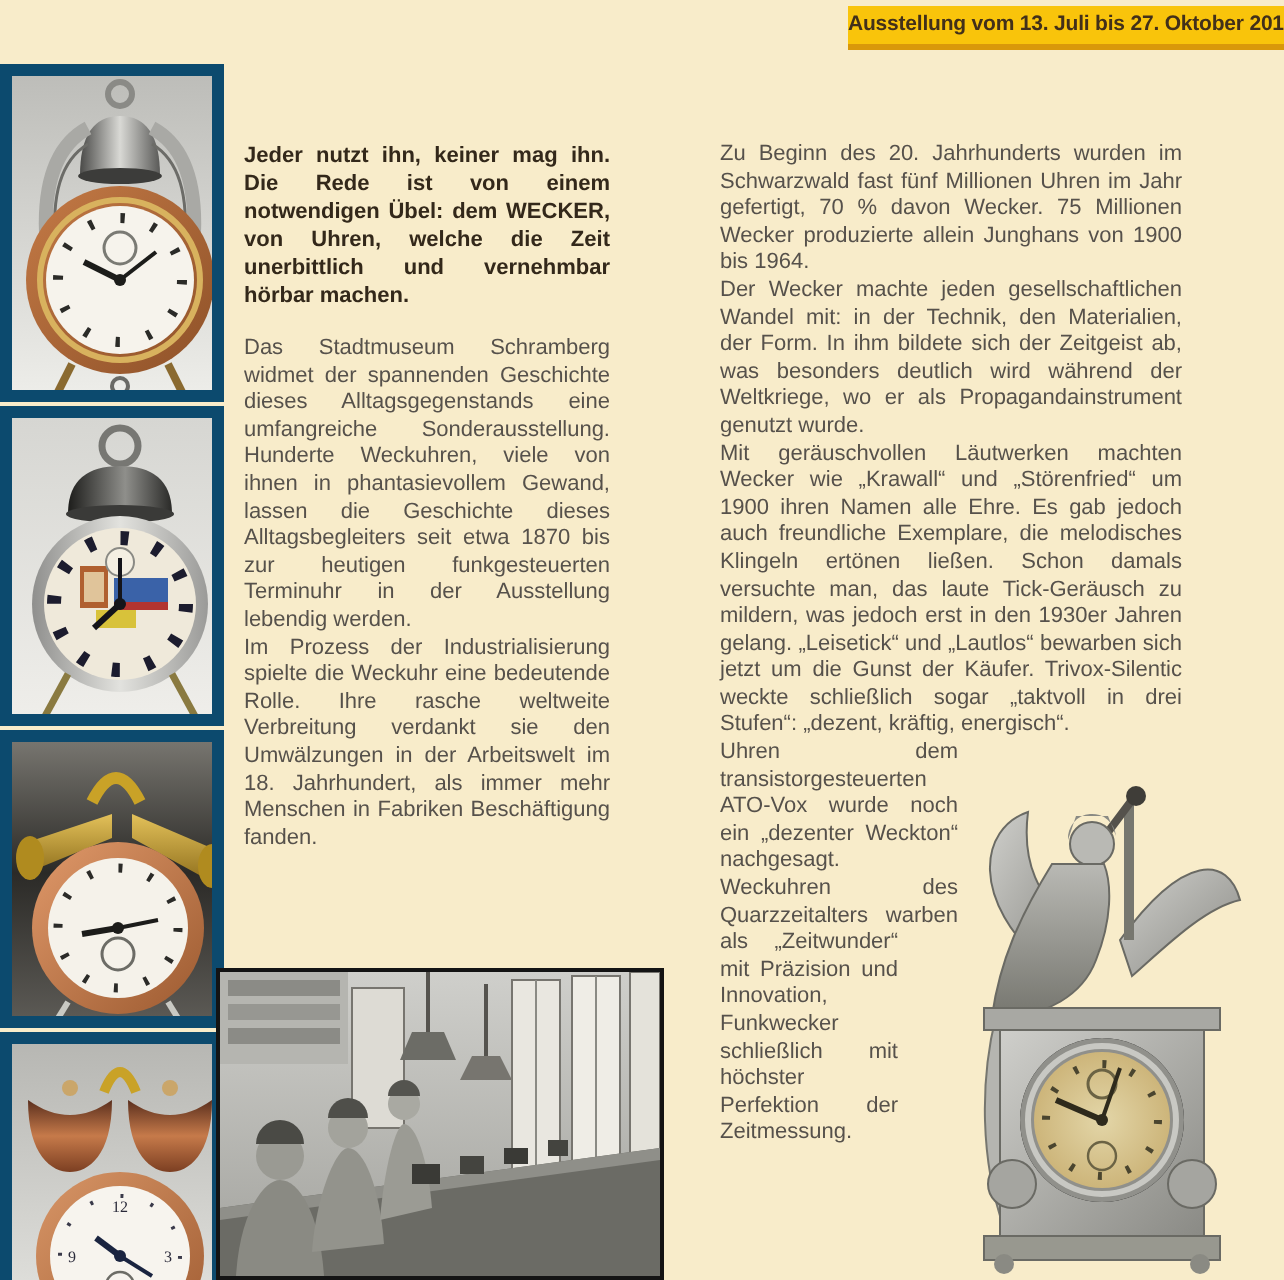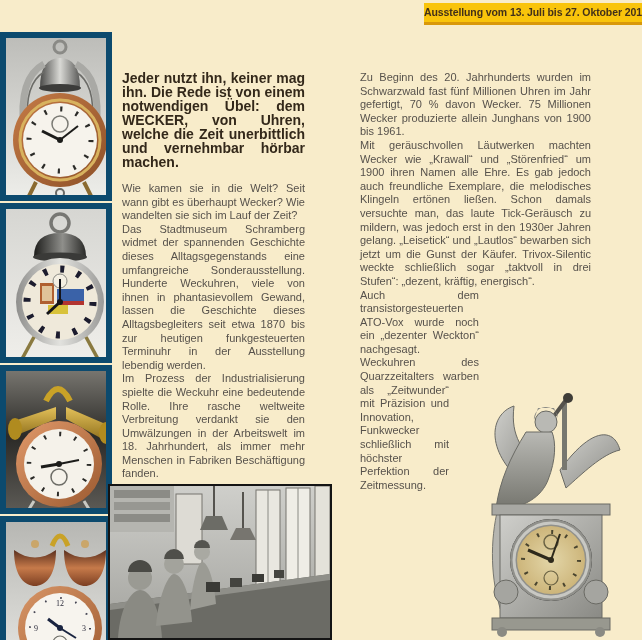--- a/index.html
+++ b/index.html
@@ -30,21 +30,21 @@
     position:absolute; left:108px; top:484px; width:224px; height:156px;
     border:2px solid #141414; box-sizing:border-box; overflow:hidden;
   }
   
   .col { position:absolute; top:71px; color:#56514b; font-size:11px;
          line-height:13.6px; text-align:justify; }
   #col-left  { left:122px; width:183px; }
   #col-right { left:360px; width:231px; }
   .col p { margin:0; }
   .intro {
-    font-weight:bold; color:#33281a; font-size:14px; line-height:14px;
+    font-weight:bold; color:#33281a; font-size:11px; line-height:14px;
     margin:0 0 13px 0 !important;
   }
   .float-a { float:right; width:112px; height:96px; }
   .float-b { float:right; clear:right; width:142px; height:150px; }
   
   #angel-clock {
     position:absolute; left:462px; top:388px; width:168px; height:250px;
   }
 </style>
 </head>
@@ -242,32 +242,32 @@
       <path d="M80,124 C82,98 88,76 92,76 C98,76 104,94 106,118 Z" fill="#9b9b94"></path>
       <rect x="96" y="96" width="14" height="10" fill="#3a3a36"></rect>
       <rect x="120" y="92" width="12" height="9" fill="#44443f"></rect>
       <rect x="142" y="88" width="12" height="8" fill="#3a3a36"></rect>
       <rect x="164" y="84" width="10" height="8" fill="#44443f"></rect>
     </svg>
   </div>
 
   <div class="col" id="col-left">
     <p class="intro">Jeder nutzt ihn, keiner mag ihn. Die Rede ist von einem notwendigen Übel: dem WECKER, von Uhren, welche die Zeit unerbittlich und vernehmbar hörbar machen.</p>
-    <p>Wie kamen sie in die Welt? Seit wann gibt es überhaupt Wecker? Wie wandelten sie sich im Lauf der Zeit?</p>
     <p>Das Stadtmuseum Schramberg widmet der spannenden Geschichte dieses Alltagsgegenstands eine umfangreiche Sonderausstellung. Hunderte Weckuhren, viele von ihnen in phantasievollem Gewand, lassen die Geschichte dieses Alltagsbegleiters seit etwa 1870 bis zur heutigen funkgesteuerten Terminuhr in der Ausstellung lebendig werden.</p>
     <p>Im Prozess der Industrialisierung spielte die Weckuhr eine bedeutende Rolle. Ihre rasche weltweite Verbreitung verdankt sie den Umwälzungen in der Arbeitswelt im 18. Jahrhundert, als immer mehr Menschen in Fabriken Beschäftigung fanden.</p>
   </div>
 
   <div class="col" id="col-right">
-    <p>Zu Beginn des 20. Jahrhunderts wurden im Schwarzwald fast fünf Millionen Uhren im Jahr gefertigt, 70 % davon Wecker. 75 Millionen Wecker produzierte allein Junghans von 1900 bis 1961.</p>
+    <p>Zu Beginn des 20. Jahrhunderts wurden im Schwarzwald fast fünf Millionen Uhren im Jahr gefertigt, 70 % davon Wecker. 75 Millionen Wecker produzierte allein Junghans von 1900 bis 1964.</p>
+    <p>Der Wecker machte jeden gesellschaftlichen Wandel mit: in der Technik, den Materialien, der Form. In ihm bildete sich der Zeitgeist ab, was besonders deutlich wird während der Weltkriege, wo er als Propagandainstrument genutzt wurde.</p>
     <p>Mit geräuschvollen Läutwerken machten Wecker wie „Krawall“ und „Störenfried“ um 1900 ihren Namen alle Ehre. Es gab jedoch auch freundliche Exemplare, die melodisches Klingeln ertönen ließen. Schon damals versuchte man, das laute Tick-Geräusch zu mildern, was jedoch erst in den 1930er Jahren gelang. „Leisetick“ und „Lautlos“ bewarben sich jetzt um die Gunst der Käufer. Trivox-Silentic weckte schließlich sogar „taktvoll in drei Stufen“: „dezent, kräftig, energisch“.</p>
     <div>
       <div class="float-a"></div>
       <div class="float-b"></div>
-      <p>Auch dem transistorgesteuerten ATO-Vox wurde noch ein „dezenter Weckton“ nachgesagt.</p>
+      <p>Uhren dem transistorgesteuerten ATO-Vox wurde noch ein „dezenter Weckton“ nachgesagt.</p>
       <p>Weckuhren des Quarzzeitalters warben als „Zeitwunder“ mit Präzision und Innovation, Funkwecker schließlich mit höchster Perfektion der Zeitmessung.</p>
 
     </div>
   </div>
 
   <div id="angel-clock">
     <svg width="168" height="250" viewBox="0 0 168 250">
       <defs>
         <linearGradient id="slv" x1="0" y1="0" x2="1" y2="1">
           <stop offset="0" stop-color="#cfcfcb"></stop>

